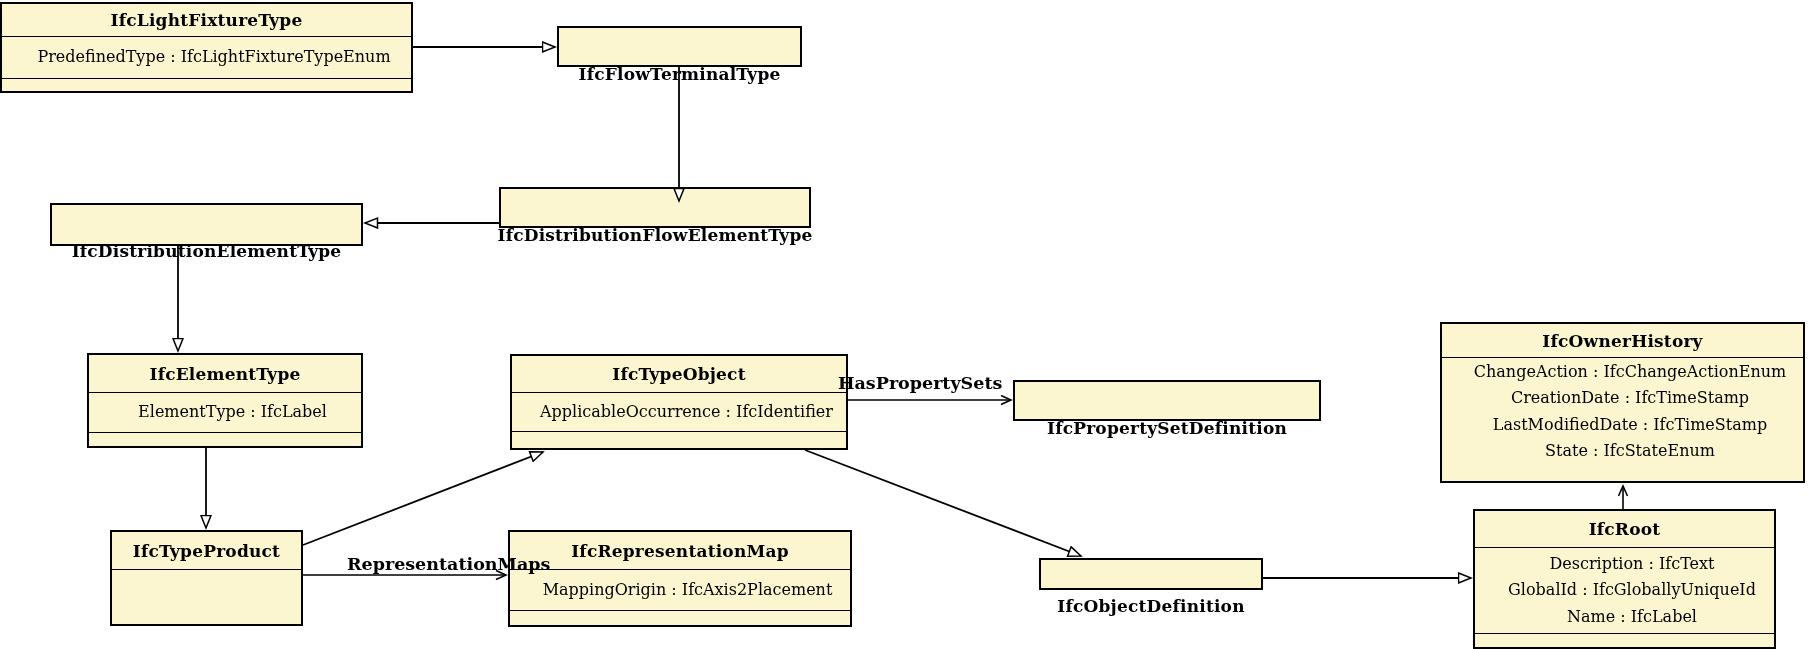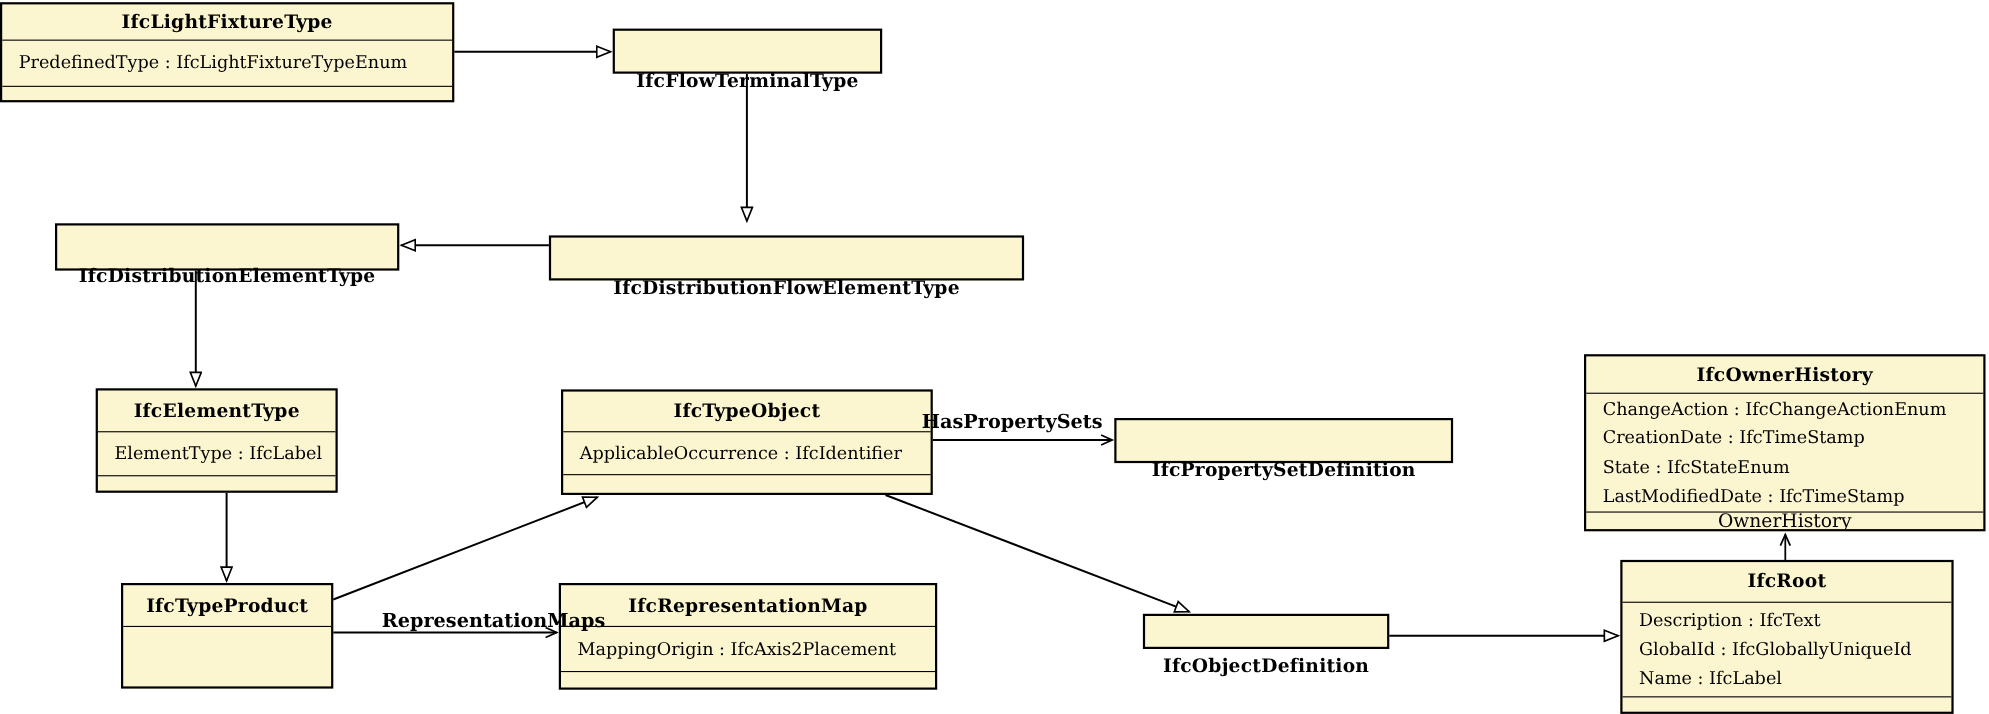--- a/index.html
+++ b/index.html
@@ -27,21 +27,21 @@
   }
   .uml-box.single .uml-title { flex:1 1 auto;margin-top:36px; }
   .uml-attrs {
     border-top:1.5px solid #000;
     display:flex; flex-direction:column; justify-content:center;
     padding-left:15px;
     font-size:16px;
     flex:0 0 auto;
     overflow:hidden;
   }
-  .uml-attr { line-height:26.5px; white-space:nowrap; }
+  .uml-attr { line-height:26.5px; white-space:nowrap;text-align:center; }
   .uml-footer {
     border-top:1.5px solid #000;
     flex:1 1 auto;
     display:flex; align-items:center; justify-content:center;
     font-size:17px; white-space:nowrap;
     overflow:hidden;
   }
   #edges-layer {
     position:absolute; left:0; top:0;
     width:1808px; height:649px;
@@ -71,25 +71,25 @@
   </div>
 
   <div class="uml-box single" style="left:557px;top:26px;width:245px;height:41px">
     <div class="uml-title">IfcFlowTerminalType</div>
   </div>
 
   <div class="uml-box single" style="left:50px;top:203px;width:313px;height:43px">
     <div class="uml-title">IfcDistributionElementType</div>
   </div>
 
-  <div class="uml-box single" style="left:499px;top:214px;width:432px;height:41px">
+  <div class="uml-box single" style="left:499px;top:187px;width:312px;height:41px">
     <div class="uml-title">IfcDistributionFlowElementType</div>
   </div>
 
-  <div class="uml-box" style="left:87px;top:353px;width:220px;height:95px">
+  <div class="uml-box" style="left:87px;top:353px;width:276px;height:95px">
     <div class="uml-title" style="height:37px">IfcElementType</div>
     <div class="uml-attrs" style="height:39px">
       <div class="uml-attr">ElementType : IfcLabel</div>
     </div>
     <div class="uml-footer"></div>
   </div>
 
   <div class="uml-box" style="left:510px;top:354px;width:338px;height:96px">
     <div class="uml-title" style="height:36px">IfcTypeObject</div>
     <div class="uml-attrs" style="height:38px">
@@ -100,24 +100,23 @@
 
   <div class="uml-box single" style="left:1013px;top:380px;width:308px;height:41px">
     <div class="uml-title">IfcPropertySetDefinition</div>
   </div>
 
   <div class="uml-box" style="left:1440px;top:322px;width:365px;height:161px">
     <div class="uml-title" style="height:33px">IfcOwnerHistory</div>
     <div class="uml-attrs" style="height:107px">
       <div class="uml-attr">ChangeAction : IfcChangeActionEnum</div>
       <div class="uml-attr">CreationDate : IfcTimeStamp</div>
+      <div class="uml-attr">LastModifiedDate : IfcTimeStamp</div>
       <div class="uml-attr">State : IfcStateEnum</div>
-      <div class="uml-attr">LastModifiedDate : IfcTimeStamp</div>
     </div>
-    <div class="uml-footer">OwnerHistory</div>
   </div>
 
   <div class="uml-box" style="left:110px;top:530px;width:193px;height:96px">
     <div class="uml-title" style="height:37px">IfcTypeProduct</div>
     <div class="uml-footer"></div>
   </div>
 
   <div class="uml-box" style="left:508px;top:530px;width:344px;height:97px">
     <div class="uml-title" style="height:37px">IfcRepresentationMap</div>
     <div class="uml-attrs" style="height:40px">

